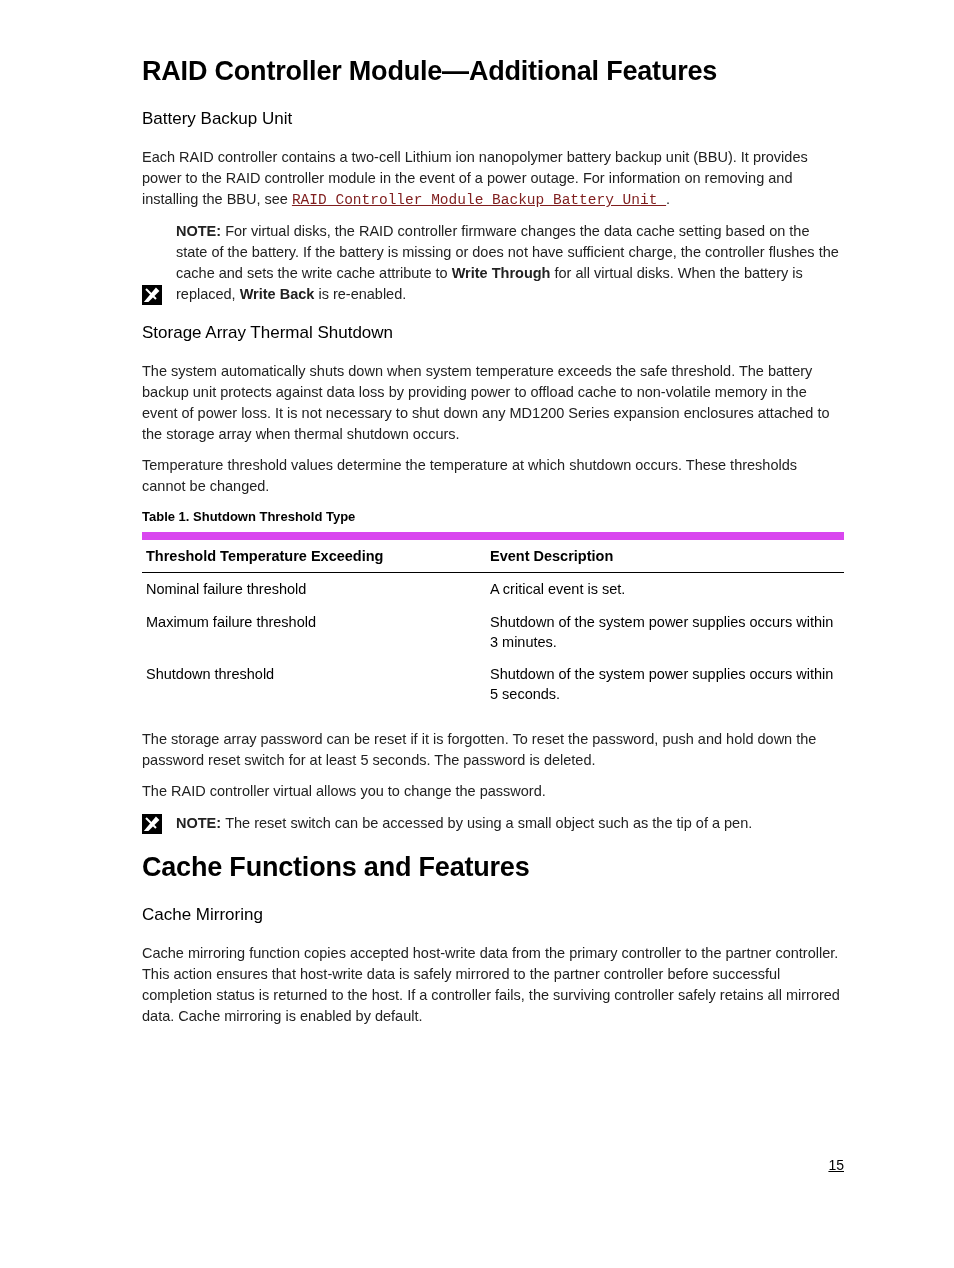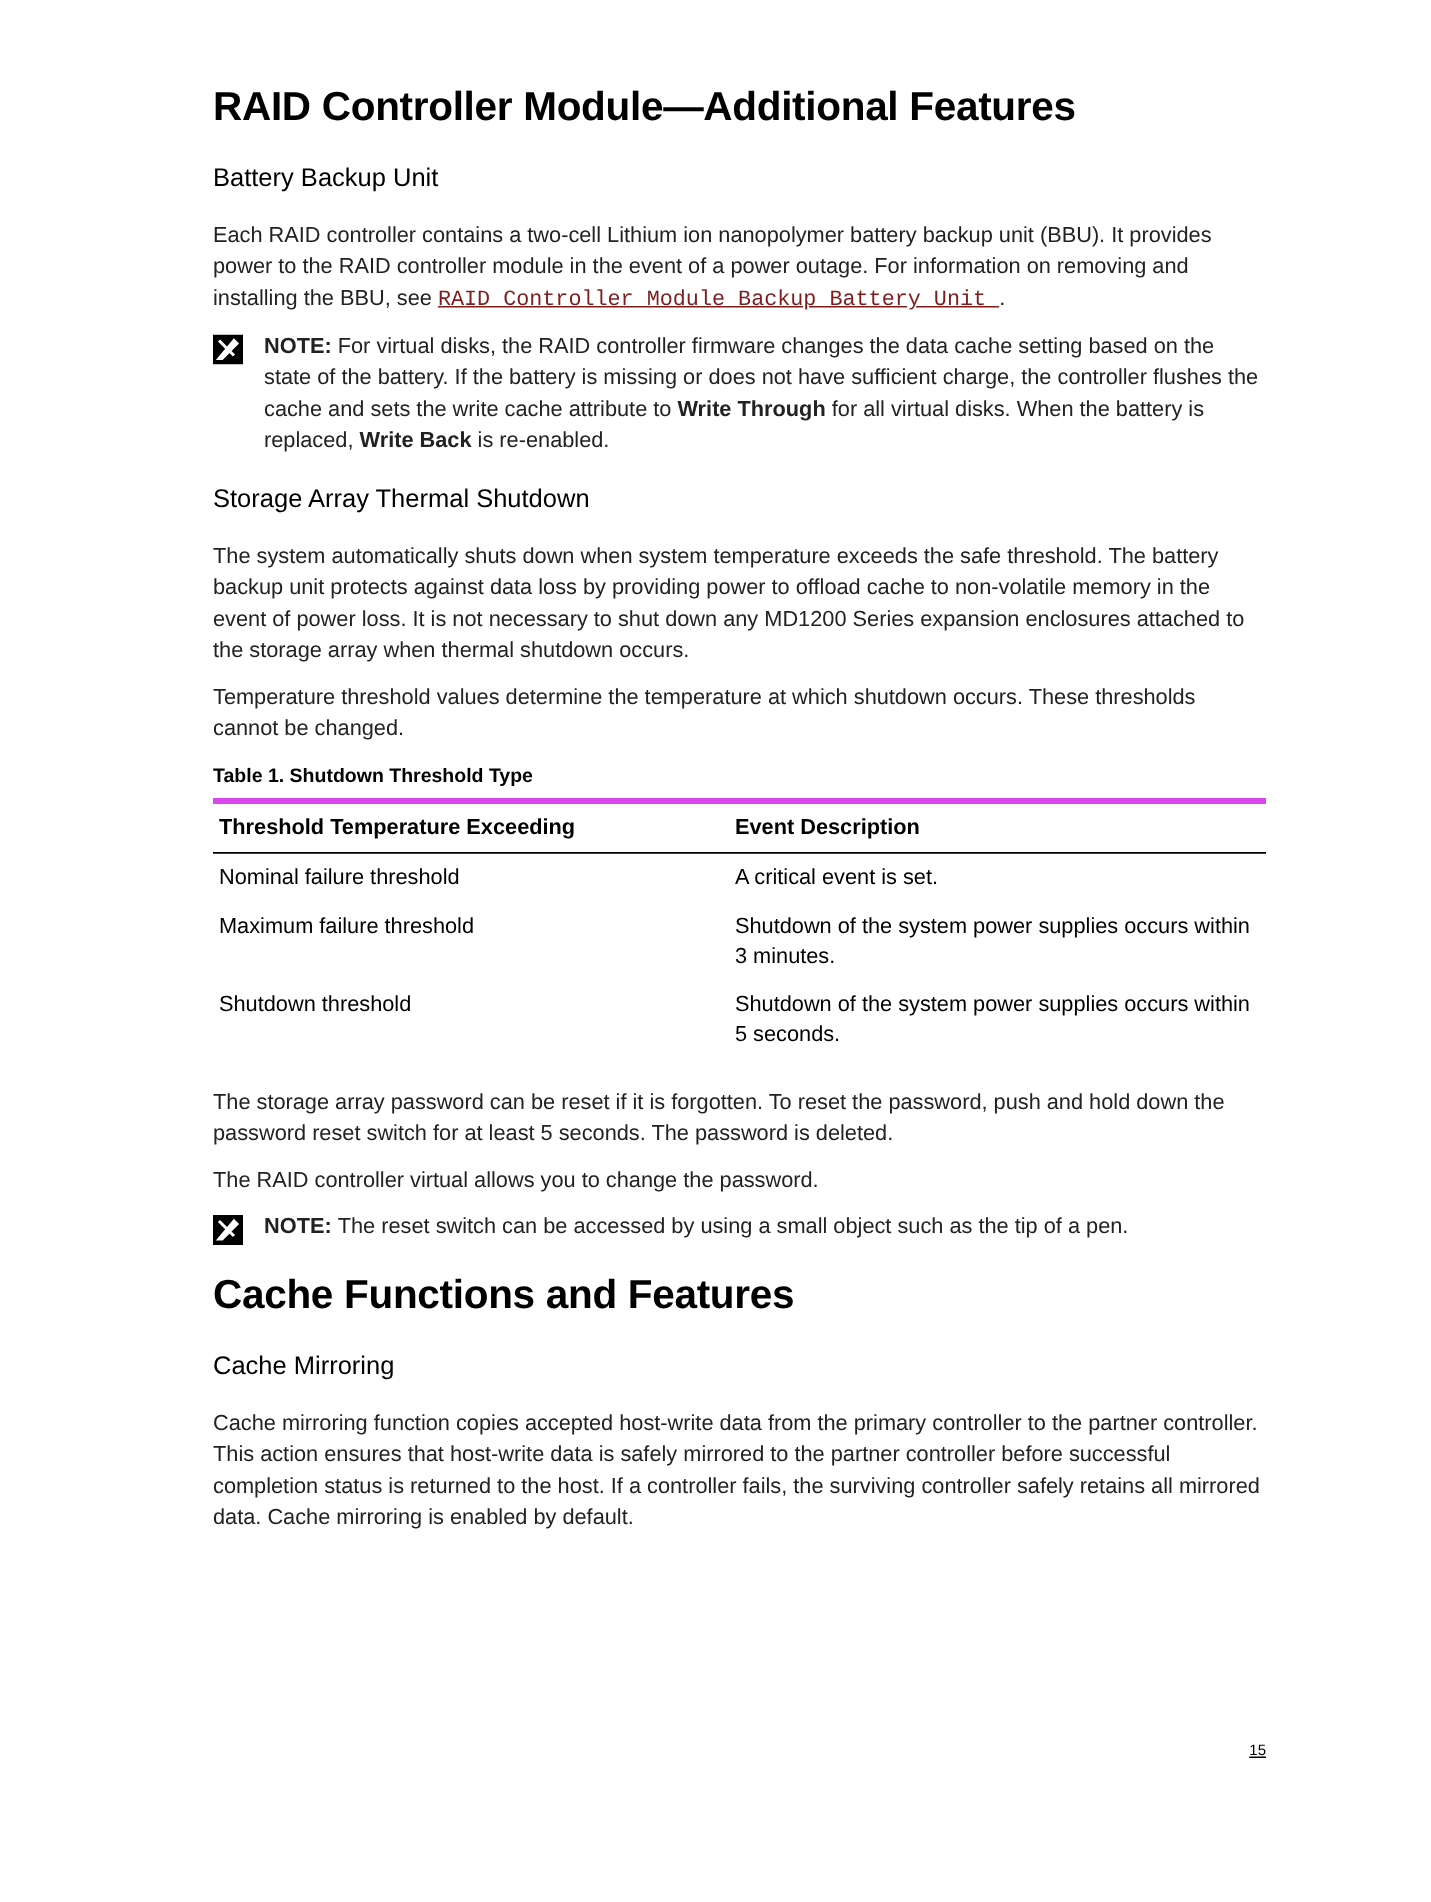--- a/index.html
+++ b/index.html
@@ -32,21 +32,21 @@
     margin-bottom: 10px;
     color: #222;
   }
   a.link {
     color: #7f1d1d;
     text-decoration: underline;
     font-family: Liberation Mono, monospace;
   }
   .note {
     display: flex;
-    align-items: flex-start;
+    align-items: flex-end;
     margin: 8px 0 18px 0;
   }
   .note-icon {
     flex: 0 0 26px;
     margin-top: 2px;
     margin-right: 8px;
   }
   .note-icon svg { display: block; }
   .note-body {
     font-size: 14.5px;
@@ -59,37 +59,37 @@
     font-size: 13px;
     font-weight: 700;
     margin: 12px 0 8px 0;
   }
   table {
     width: 100%;
     border-collapse: collapse;
     font-size: 14.5px;
     margin-bottom: 18px;
   }
-  thead tr { border-top: 4px solid #d946ef; border-bottom: 1px solid #000; }
+  thead tr { border-top: 8px solid #d946ef; border-bottom: 1px solid #000; }
   th {
     text-align: left;
     font-weight: 700;
     padding: 8px 6px 8px 4px;
   }
   td {
     padding: 6px 6px 6px 4px;
     vertical-align: top;
     line-height: 1.4;
   }
   th.col1, td.col1 { width: 49%; }
   .pagenum {
     position: absolute;
     bottom: 95px;
     right: 110px;
-    font-size: 10px;
+    font-size: 14px;
     text-decoration: underline;
   }
 </style>
 </head>
 <body>
 
 <div class="page">
 
   <h1>RAID Controller Module—Additional Features</h1>
 

